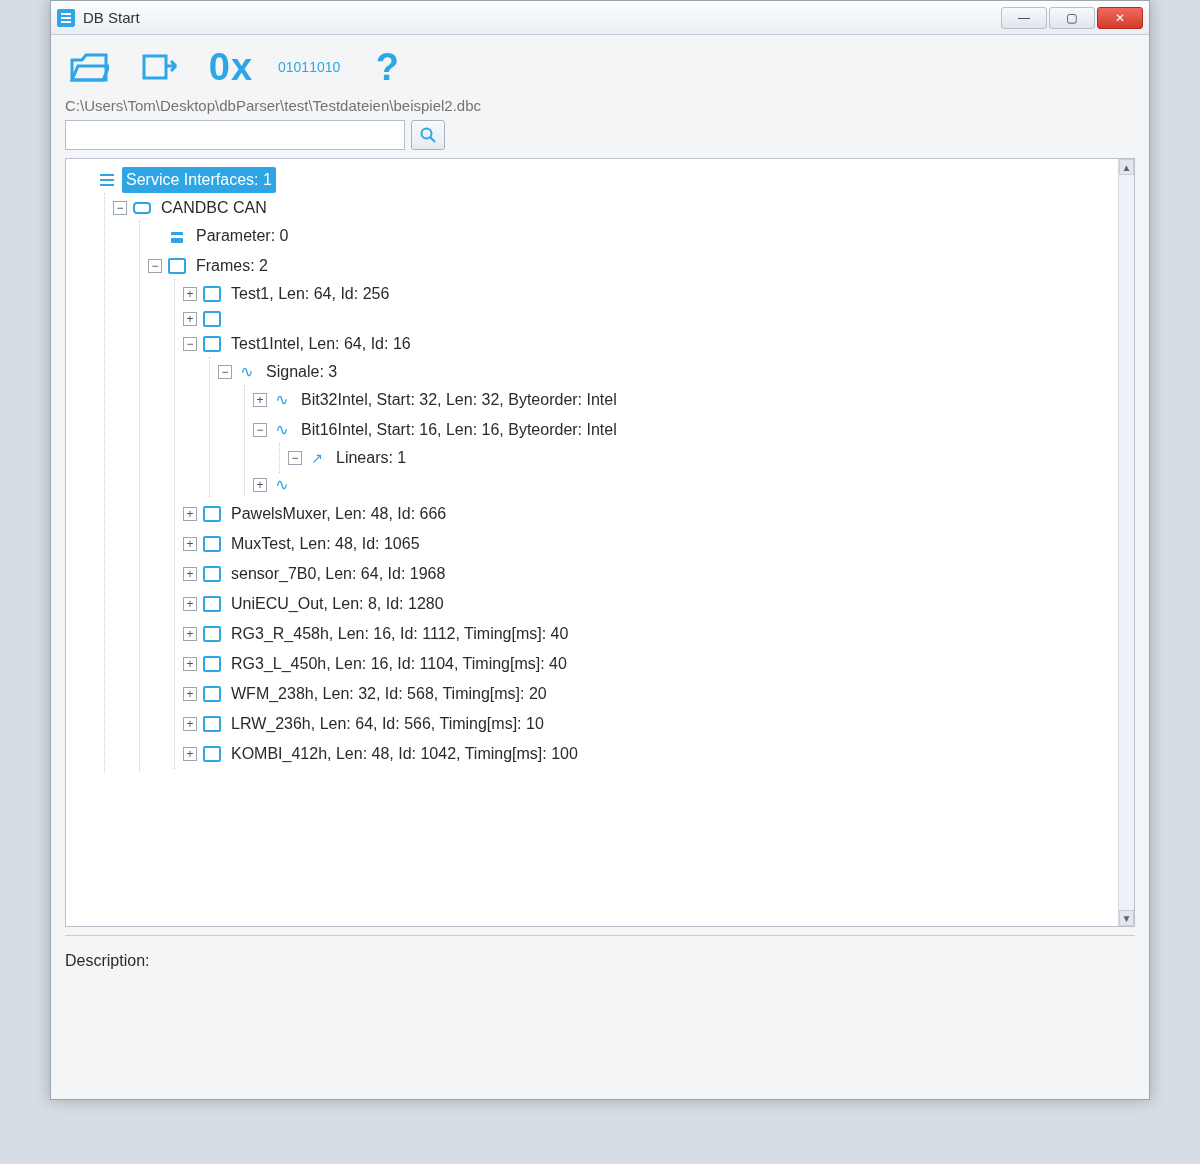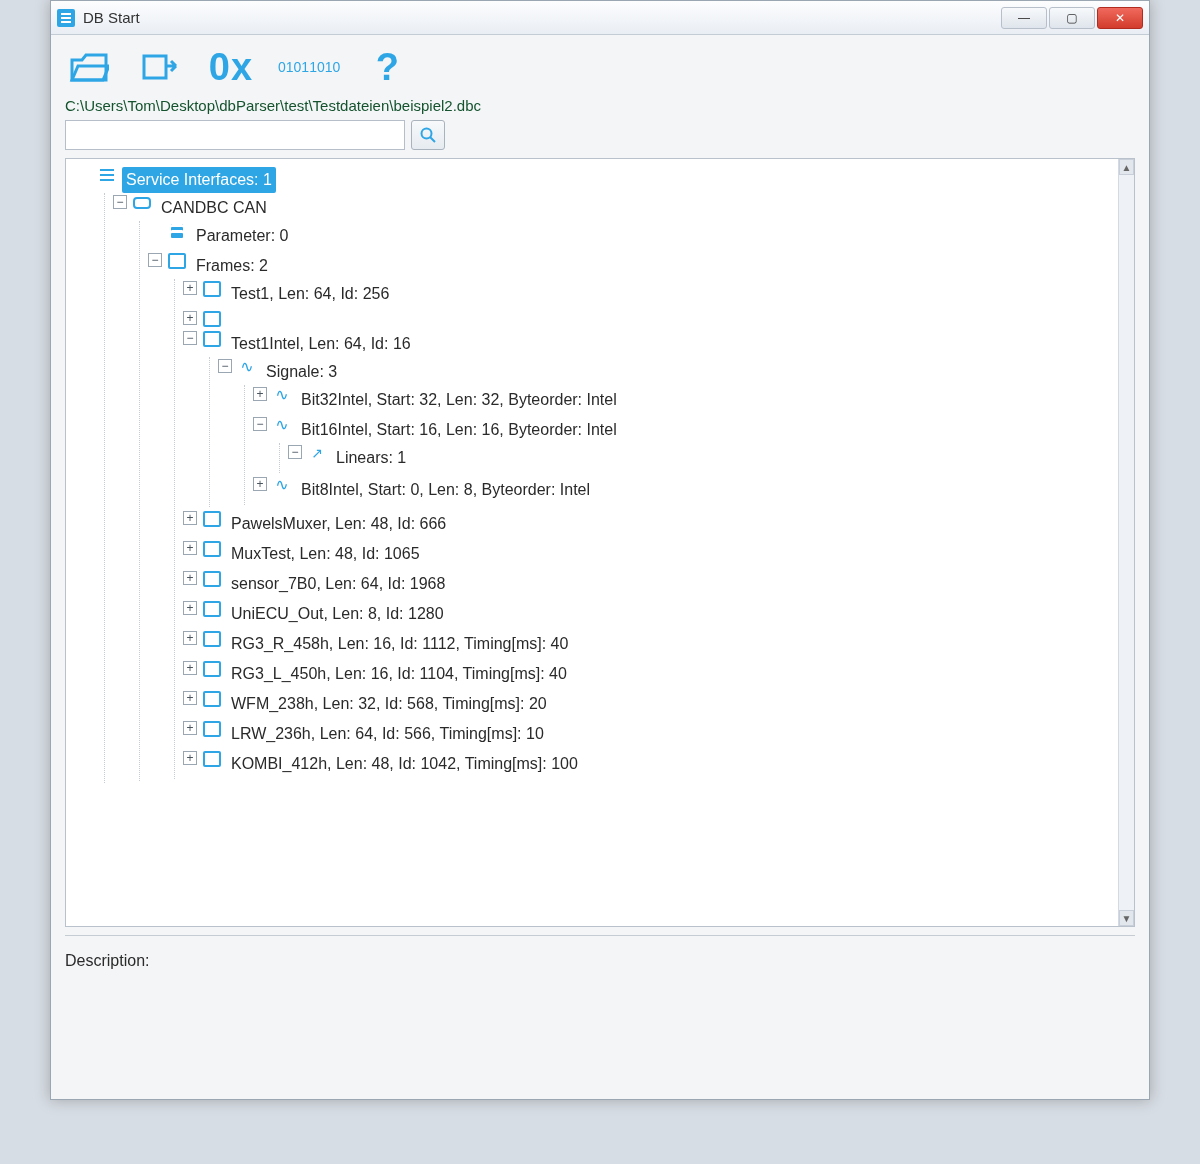--- a/index.html
+++ b/index.html
@@ -70,21 +70,21 @@
     justify-content: center;
     border-radius: 4px;
     font-weight: 600;
   }
   .tool-btn.small-stack { font-size: 14px; line-height:1; flex-direction:row; font-weight:400;}
   .tool-hex { font-size: 38px; letter-spacing:1px; }
 
   .path-row {
     padding: 2px 14px 6px 14px;
     font-size: 15px;
-    color: #14532d;
+    color: #737373;
   }
 
   .search-row {
     padding: 0 14px 8px 14px;
     display: flex;
     align-items:center;
     gap: 6px;
   }
   .search-input {
     width: 340px;
@@ -133,21 +133,21 @@
   ul.tree, ul.tree ul { list-style: none; margin: 0; padding: 0; }
   ul.tree ul { margin-left: 26px; border-left: 1px dotted #c6ccd4; padding-left: 4px; }
   li.node {
     position: relative;
     padding: 2px 0 2px 4px;
     font-size: 16px;
     color: #2a2a2a;
     white-space: nowrap;
   }
   li.node > .row {
-    display: flex; gap: 6px;
+    display: flex; align-items: center; gap: 6px;
     line-height: 24px;
   }
   .expander {
     width: 14px; height: 14px;
     border: 1px solid #9aa6b2;
     background: #fff;
     color: #4a5560;
     font-size: 12px; line-height: 12px; text-align:center;
     display:inline-flex;align-items:center;justify-content:center;
     flex-shrink: 0;
@@ -307,21 +307,20 @@
                                       <span class="node-icon ico-linear"></span>
                                       <span class="node-label">Linears: 1</span>
                                     </div>
                                   </li>
                                 </ul>
                               </li>
                               <li class="node">
                                 <div class="row">
                                   <span class="expander">+</span>
                                   <span class="node-icon ico-signal"></span>
-                                  <span class="node-label">Bit8Intel, Start: 0, Len: 8, Byteorder: Intel</span>
                                 </div>
                               </li>
                             </ul>
                           </li>
                         </ul>
                       </li>
                       <li class="node">
                         <div class="row">
                           <span class="expander">+</span>
                           <span class="node-icon ico-frame"></span>

